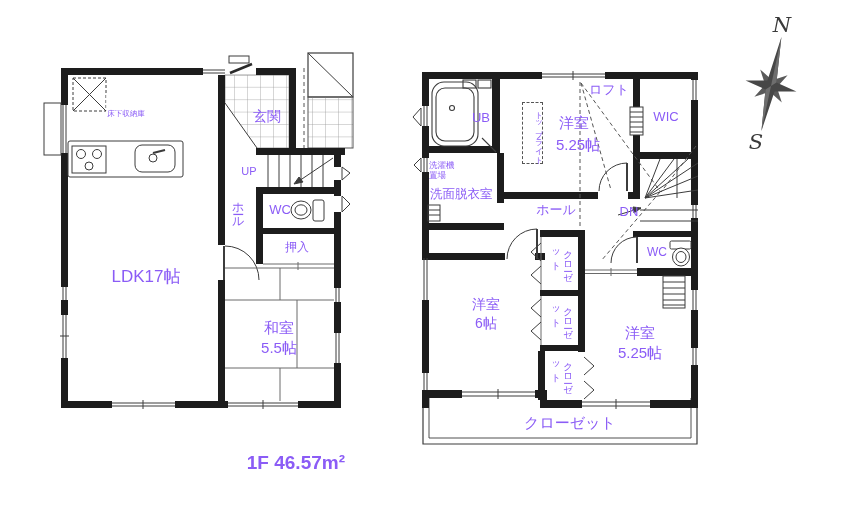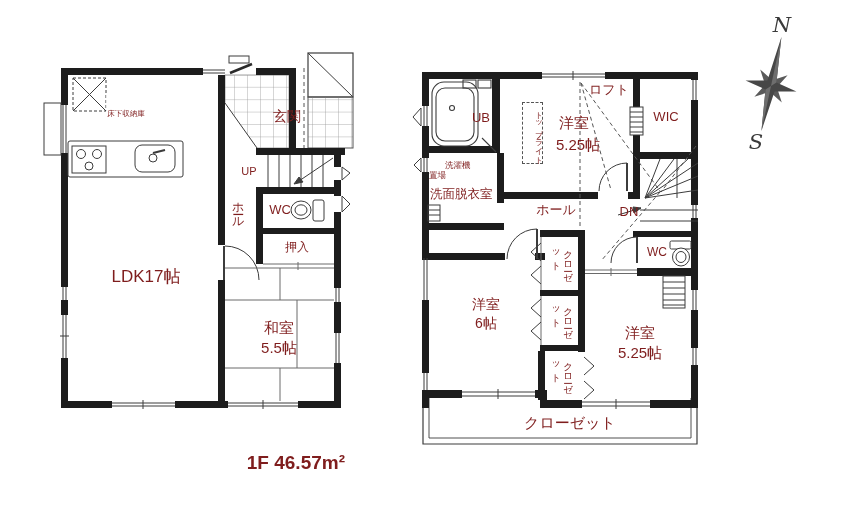--- a/index.html
+++ b/index.html
@@ -1,19 +1,19 @@
 <!DOCTYPE html>
 <html><head>
 <meta charset="utf-8">
 <style>
   html,body{margin:0;padding:0;background:#ffffff;}
   .canvas{position:relative;width:850px;height:528px;background:#ffffff;overflow:hidden;
           font-family:"Liberation Sans","DejaVu Sans",sans-serif;color:#1a1a1a;}
   .canvas svg{position:absolute;left:0;top:0;}
-  .lbl{position:absolute;white-space:nowrap;color:#7f1d1d;line-height:1.1;}
+  .lbl{position:absolute;white-space:nowrap;color:#8b5cf6;line-height:1.1;}
   .ctr{transform:translate(-50%,-50%);text-align:center;}
   .vtext{writing-mode:vertical-rl;text-orientation:mixed;white-space:normal;}
   .bold{font-weight:bold;}
   .right{text-align:right;}
   .compass-letter{font-family:"DejaVu Serif","Liberation Serif",serif;font-style:italic;color:#3a3a3a;}
 </style>
 </head>
 <body>
 
 <div class="canvas">
@@ -248,33 +248,33 @@
 
   <g transform="translate(771,86) rotate(12)">
     <polygon points="0,-6 14,-14 6,0 14,14 0,6 -14,14 -6,0 -14,-14" fill="#5a5a5a"></polygon>
     <polygon points="0,-50 4.6,-4.6 26,0 4.6,4.6 0,46 -4.6,4.6 -26,0 -4.6,-4.6" fill="#474747"></polygon>
     <polygon points="0,-50 4.6,-4.6 0,0" fill="#6e6e6e"></polygon>
     <polygon points="0,46 -4.6,4.6 0,0" fill="#6e6e6e"></polygon>
   </g>
 </svg>
 
 <div class="lbl" style="left:126px;top:114px;font-size:7.5px;transform:translate(-50%,-50%);background:#fff;padding:16px 1px;">床下収納庫</div>
-<div class="lbl ctr" style="left:267px;top:117px;font-size:14px;margin-left:20px;">玄関</div>
+<div class="lbl ctr" style="left:267px;top:117px;font-size:14px;">玄関</div>
 <div class="lbl ctr" style="left:249px;top:171px;font-size:11px;">UP</div>
 <div class="lbl vtext" style="left:231px;top:194px;font-size:12px;height:58px;">ホール</div>
 <div class="lbl ctr" style="left:280px;top:210px;font-size:13px;">WC</div>
 <div class="lbl ctr" style="left:297px;top:248px;font-size:12px;">押入</div>
 <div class="lbl ctr" style="left:146px;top:277px;font-size:17px;text-align:center;">LDK17帖</div>
 <div class="lbl ctr" style="left:279px;top:328px;font-size:15px;">和室</div>
 <div class="lbl ctr" style="left:279px;top:348px;font-size:15px;">5.5帖</div>
 <div class="lbl bold right" style="left:235px;top:416px;width:110px;font-size:19px;margin-top:37px;">1F 46.57m²</div>
 
 <div class="lbl ctr" style="left:481px;top:118px;font-size:13px;">UB</div>
 <div class="lbl" style="left:429px;top:160px;font-size:8.5px;line-height:10px;">
-  <span style="display:block;padding-left:16px;">洗濯機</span>
+  <span style="display:block;">洗濯機</span>
   <span style="display:block;">置場</span>
 </div>
 <div class="lbl" style="left:430px;top:188px;font-size:12.5px;">洗面脱衣室</div>
 <div class="lbl vtext" style="left:522px;top:102px;font-size:8px;height:60px;width:19px;border:1px dashed #555;text-align:center;">トップライト</div>
 <div class="lbl ctr" style="left:574px;top:123px;font-size:15px;">洋室</div>
 <div class="lbl ctr" style="left:578px;top:145px;font-size:15px;">5.25帖</div>
 <div class="lbl ctr" style="left:609px;top:90px;font-size:13px;">ロフト</div>
 <div class="lbl ctr" style="left:666px;top:117px;font-size:13px;">WIC</div>
 <div class="lbl ctr" style="left:556px;top:210px;font-size:13px;">ホール</div>
 <div class="lbl ctr" style="left:629px;top:212px;font-size:13px;">DN</div>

